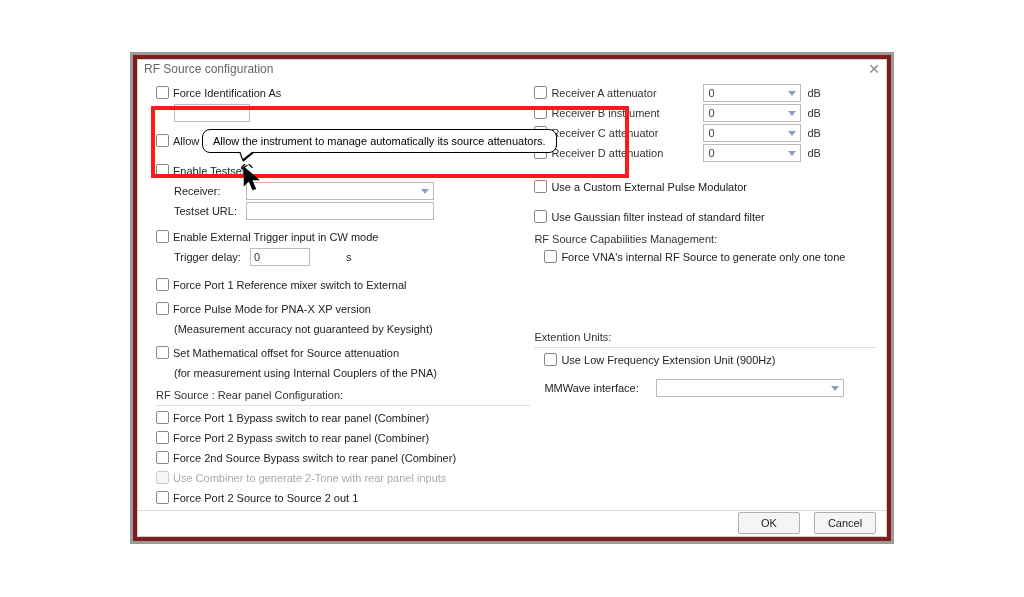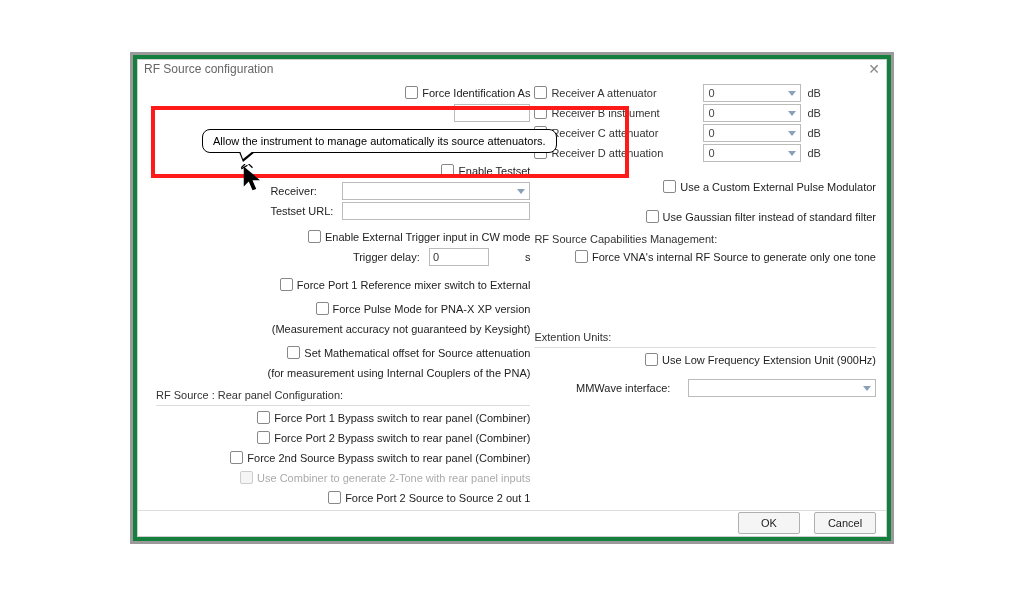--- a/index.html
+++ b/index.html
@@ -1,38 +1,38 @@
 <!DOCTYPE html>
 <html><head>
 <meta charset="utf-8">
 <style>
   * { box-sizing: border-box; font-family: "Segoe UI", Tahoma, sans-serif; }
   body { margin: 0; background: #fff; width: 1024px; height: 597px; position: relative; }
   .outer-frame {
     position: absolute; left: 130px; top: 52px; width: 764px; height: 492px;
-    border: 3px solid #9a9a9a; background: #15803d;
+    border: 3px solid #9a9a9a; background: #7f1d1d;
   }
   .dialog {
     position: absolute; left: 4px; top: 4px; right: 4px; bottom: 4px;
     border: 1px solid #cfcfcf; background: #fff;
     display: flex; flex-direction: column;
   }
   .titlebar {
     height: 24px; display: flex; align-items: center; justify-content: space-between;
     padding: 0 6px; color: #666; font-size: 12px; border-bottom: 1px solid transparent;
   }
   .titlebar .close { color: #888; font-size: 14px; cursor: pointer; }
   .content {
     flex: 1; display: flex; padding: 4px 10px 2px 18px; font-size: 11px; color: #333;
     position: relative;
   }
   .col { display: flex; flex-direction: column; }
   .col-left { width: 52%; }
   .col-right { width: 48%; padding-left: 4px; }
-  .row { display: flex; align-items: center; min-height: 20px; justify-content: flex-end; }
+  .row { display: flex; align-items: center; min-height: 20px; }
   .chk {
     width: 13px; height: 13px; border: 1px solid #888; border-radius: 2px;
     background: #fff; margin-right: 4px; flex: 0 0 13px;
   }
   .chk.disabled { border-color: #ccc; background: #f5f5f5; }
   label, .lbl { color: #222; }
   .lbl-dis { color: #aaa; }
   .indent { padding-left: 18px; }
   .sect-title { margin-top: 6px; margin-bottom: 2px; }
   .hr { border-top: 1px solid #ddd; margin: 2px 0; }

